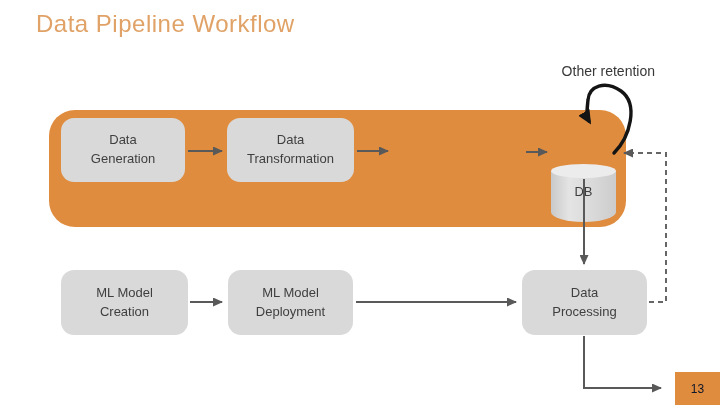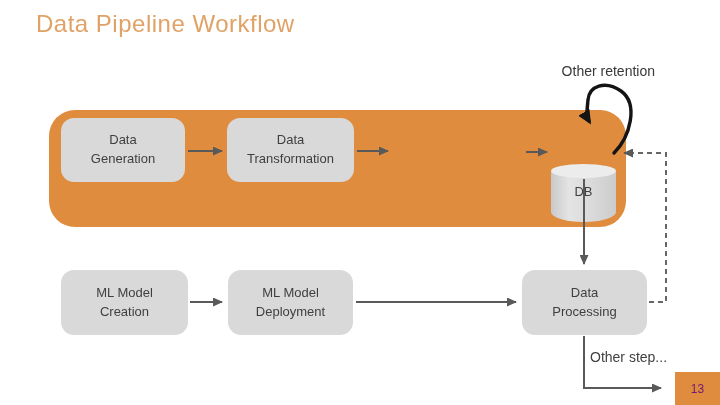--- a/index.html
+++ b/index.html
@@ -120,21 +120,21 @@
     position: absolute;
     left: 675px;
     top: 372px;
     width: 45px;
     height: 33px;
     background: #E08C3E;
     display: flex;
     align-items: center;
     justify-content: center;
     font-size: 12px;
-    color: #701a75;
+    color: #0f172a;
     z-index: 2;
   }
 </style>
 </head>
 <body>
 
 <div class="slide">
 
   <div class="title">Data Pipeline Workflow</div>
 
@@ -153,21 +153,20 @@
     <div class="cyl-label">DB</div>
   </div>
 
   <div class="node n-mlc"><span>ML Model
 Creation</span></div>
   <div class="node n-mld"><span>ML Model
 Deployment</span></div>
   <div class="node n-proc"><span>Data
 Processing</span></div>
 
-  <div class="other-step">Other step...</div>
 
   <div class="pagebox">
       <span>13</span>
     </div>
 
   <svg class="overlay" viewBox="0 0 720 405" xmlns="http://www.w3.org/2000/svg">
     <defs>
       <marker id="ah" markerUnits="userSpaceOnUse" markerWidth="10" markerHeight="9" refX="9" refY="4.5" orient="auto">
         <path d="M0,0 L10,4.5 L0,9 z" fill="#595959"></path>
       </marker>

